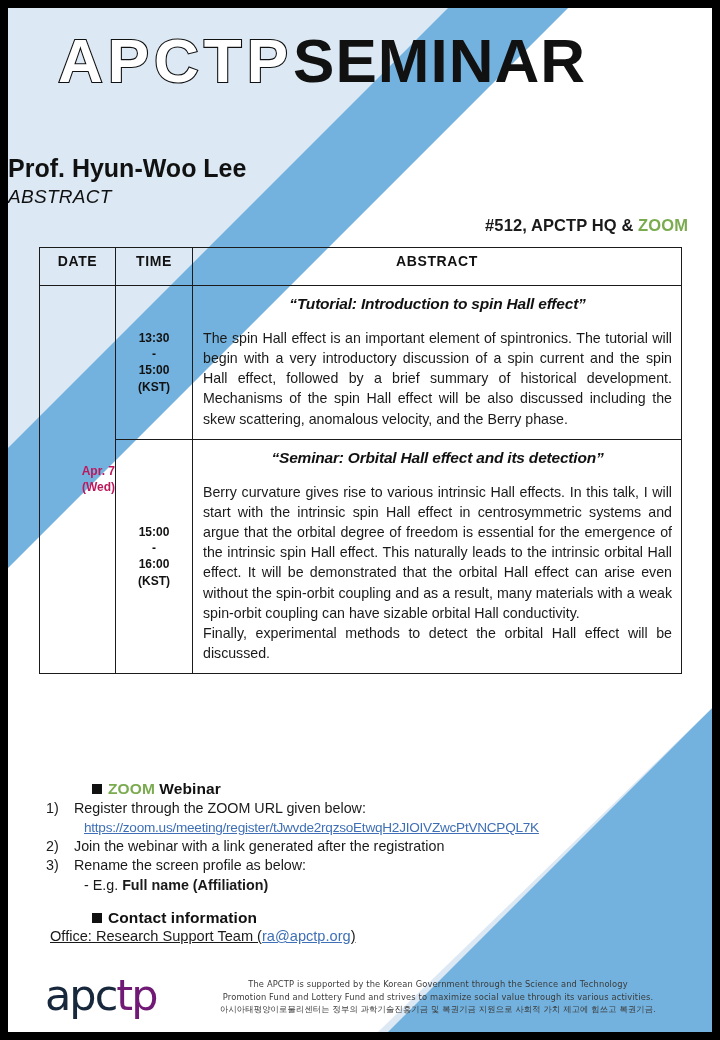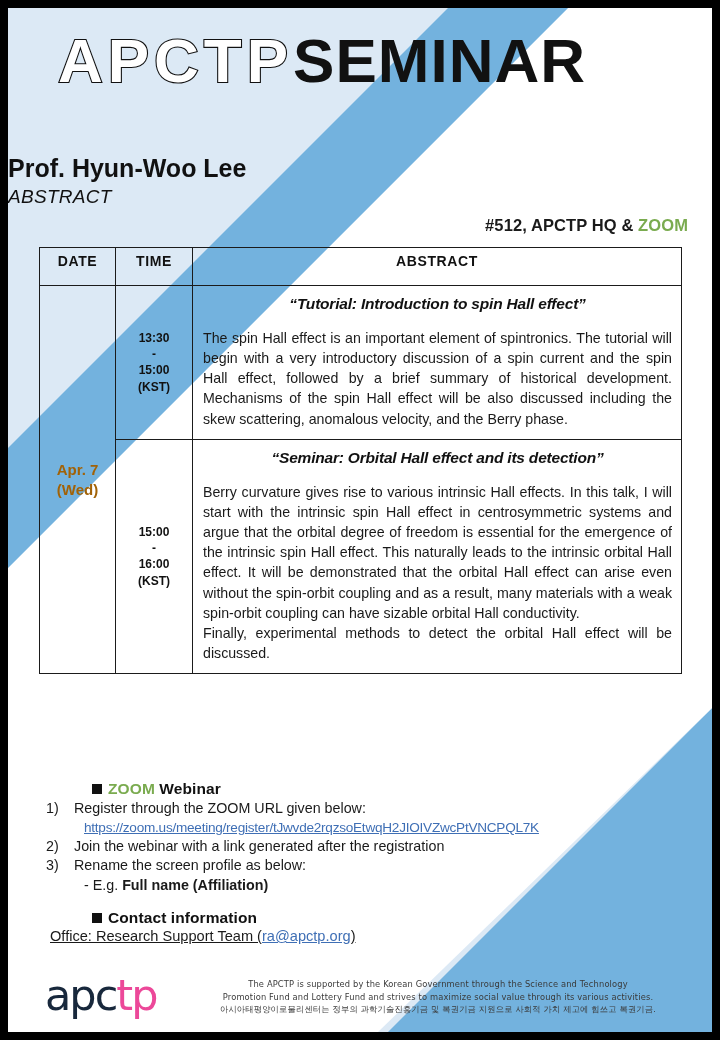--- a/index.html
+++ b/index.html
@@ -121,25 +121,25 @@
     font-weight: bold;
     letter-spacing: 0.6px;
     padding: 5px 0 16px;
     color: #111;
   }
   .col-date { width: 76px; }
   .col-time { width: 77px; }
   .col-abs  { width: 489px; }
 
   td.date-cell {
-    text-align: center;
-    font-size: 15px;
+    text-align: right;
+    font-size: 12px;
     font-weight: bold;
     line-height: 1.3;
-    color: #a16207;
+    color: #be185d;
   }
   td.time-cell {
     text-align: center;
     font-size: 12px;
     font-weight: bold;
     line-height: 1.35;
     color: #111;
   }
   td.abs-cell {
     padding: 9px 9px 10px 10px;
@@ -250,21 +250,21 @@
     position: absolute;
     left: 37px;
     top: 8px;
     font-size: 43px;
     line-height: 1;
     letter-spacing: -2px;
     font-family: "DejaVu Sans", sans-serif;
     font-weight: normal;
   }
   #logo .dark { color: #18283c; }
-  #logo .light { color: #ec4899; }
+  #logo .light { color: #701a75; }
 
   #support {
     position: absolute;
     left: 180px;
     top: 12px;
     width: 500px;
     text-align: center;
     font-size: 8.3px;
     line-height: 1.52;
     color: #3a3a3a;

